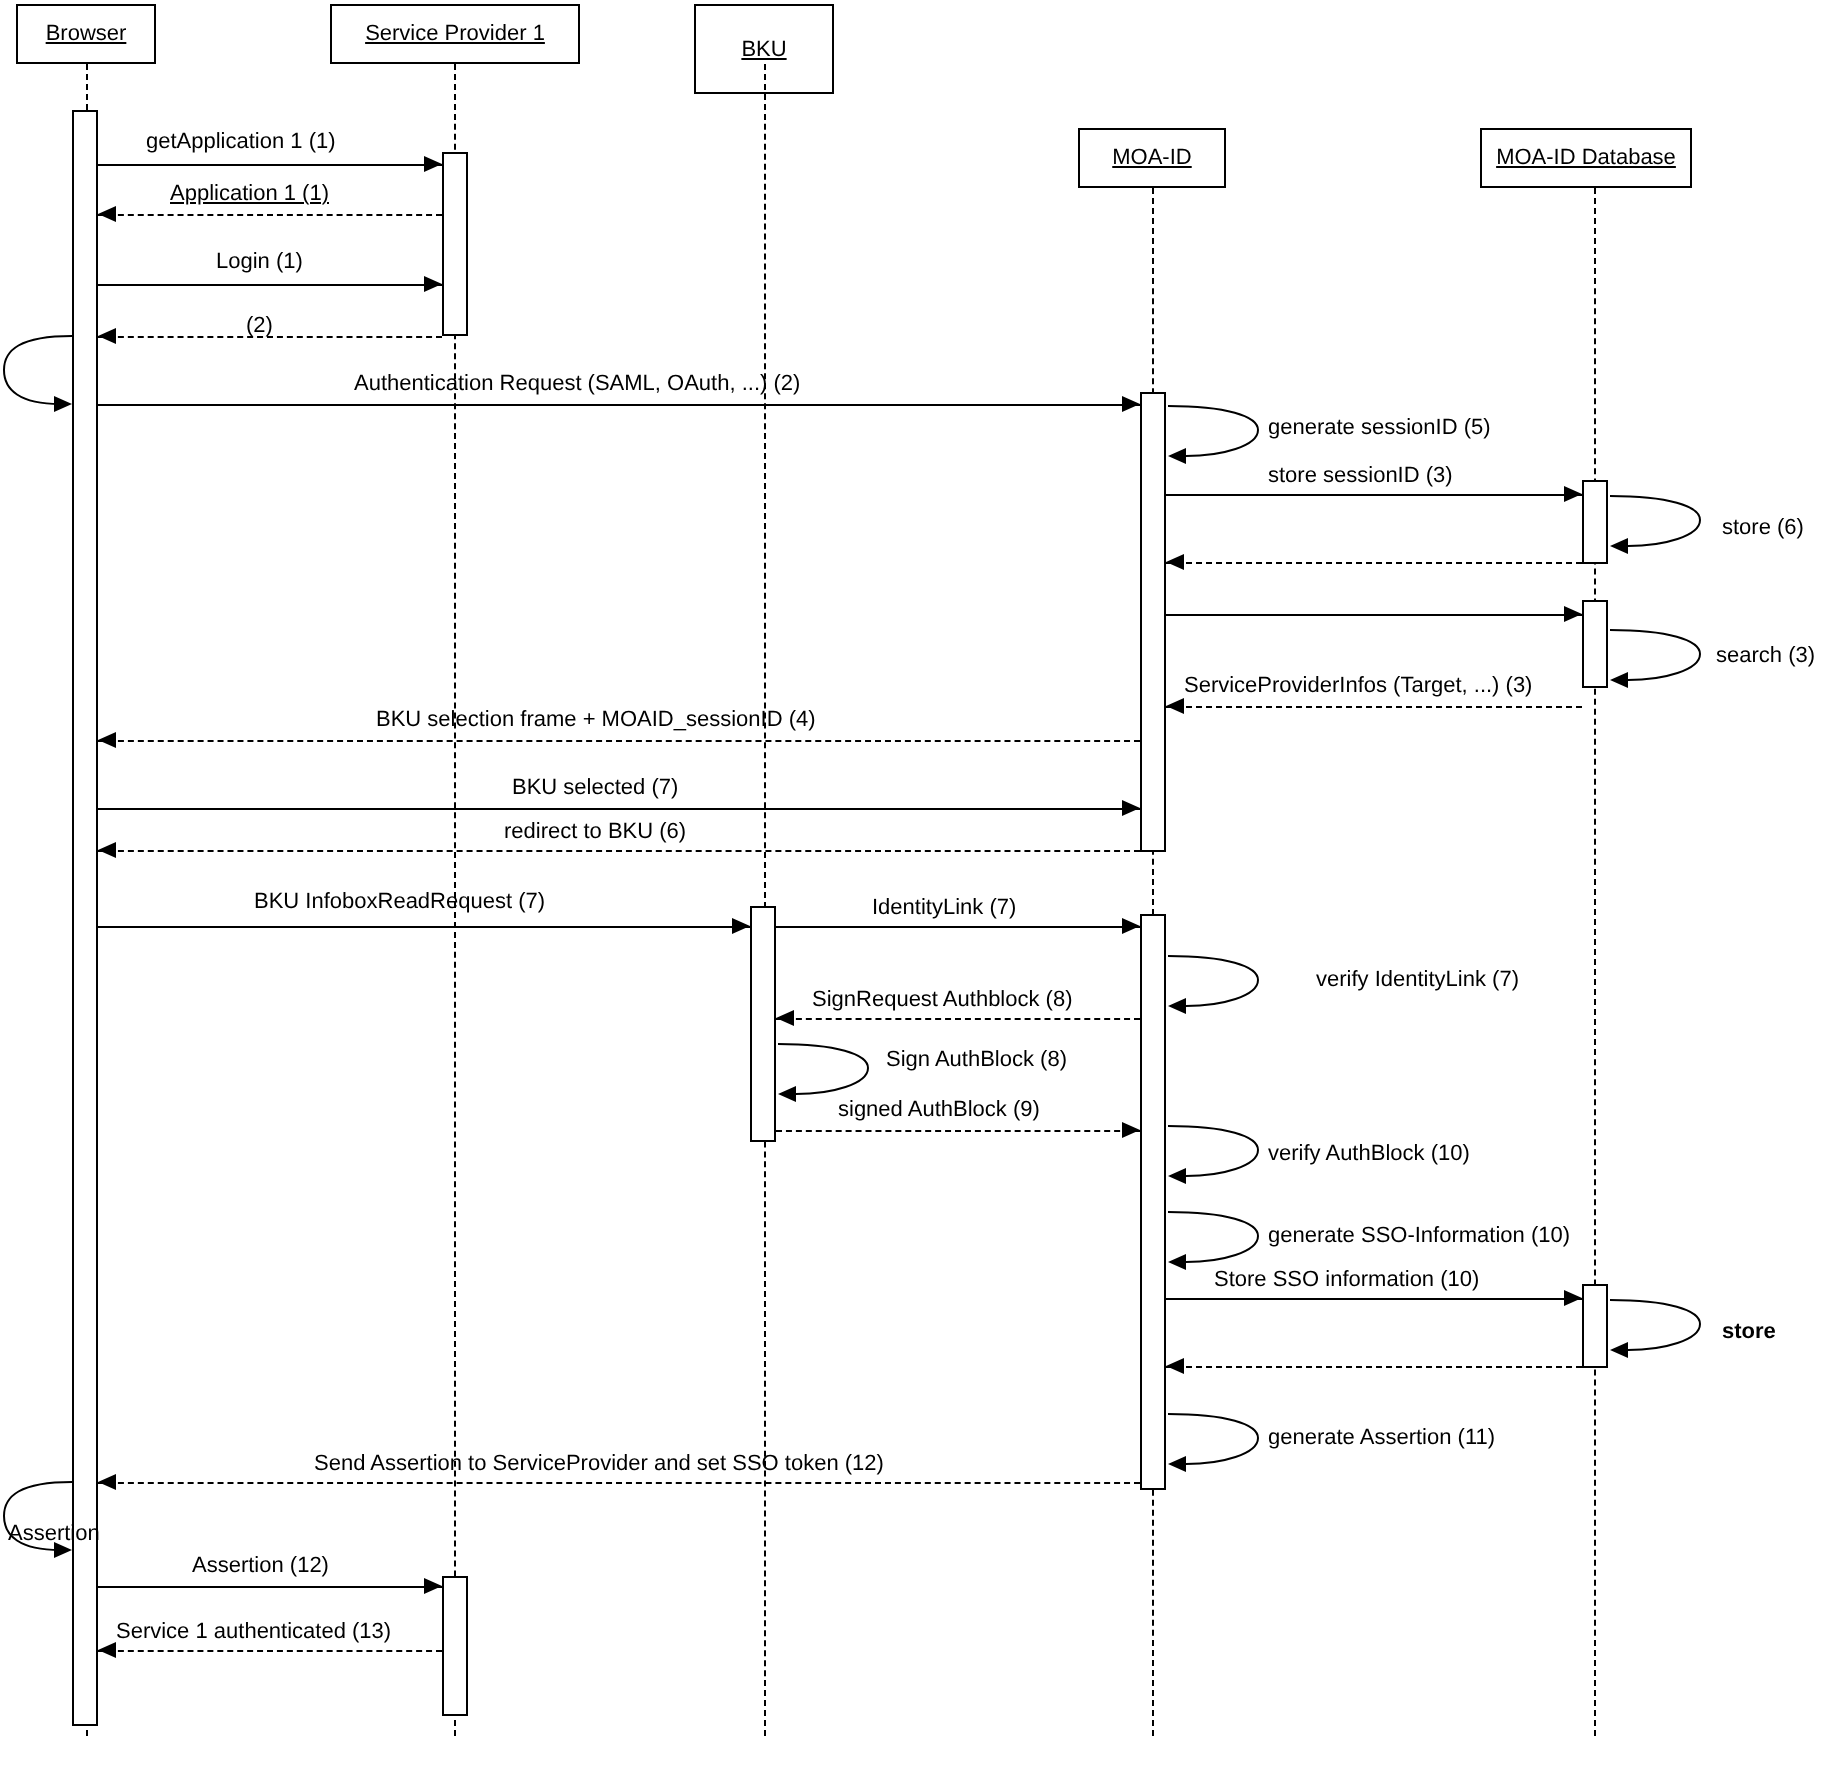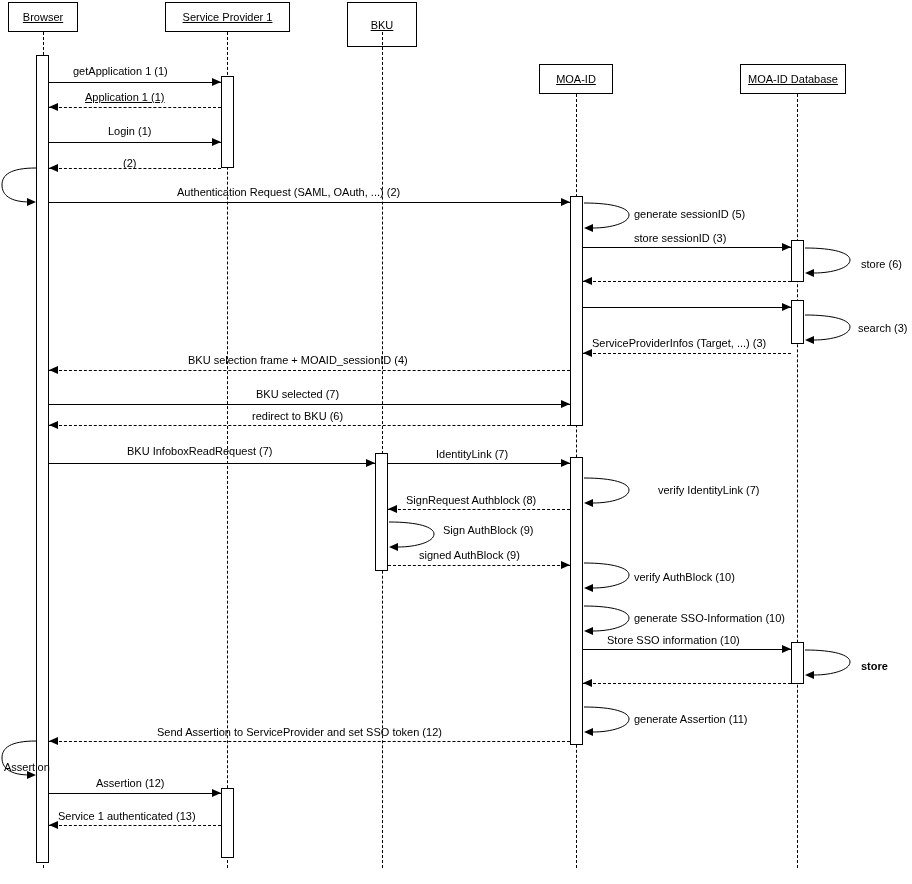--- a/index.html
+++ b/index.html
@@ -214,21 +214,21 @@
   <div class="msg-line dashed" style="left:388px; top:509px; width:182px;"></div>
   <div class="arrow left" style="left:388px; top:505px;"></div>
   <div class="msg-label" style="left:406px; top:494px;">SignRequest Authblock (8)</div>
 
   <div class="self-loop" style="left:388px; top:519px;">
     <svg width="52" height="36" viewBox="0 0 52 36">
       <path d="M 1 3 C 30 3, 46 8, 46 15 C 46 23, 28 28, 10 28" fill="none" stroke="#000000" stroke-width="1"></path>
       <polygon points="1,28 10,24 10,32" fill="#000000"></polygon>
     </svg>
   </div>
-  <div class="msg-label" style="left:443px; top:524px;">Sign AuthBlock (9)</div>
+  <div class="msg-label" style="left:443px; top:524px;">Sign AuthBlock (8)</div>
 
   <div class="msg-line dashed" style="left:388px; top:565px; width:182px;"></div>
   <div class="arrow right" style="left:561px; top:561px;"></div>
   <div class="msg-label" style="left:419px; top:549px;">signed AuthBlock (9)</div>
 
   <div class="self-loop" style="left:583px; top:560px;">
     <svg width="52" height="36" viewBox="0 0 52 36">
       <path d="M 1 3 C 30 3, 46 8, 46 15 C 46 23, 28 28, 10 28" fill="none" stroke="#000000" stroke-width="1"></path>
       <polygon points="1,28 10,24 10,32" fill="#000000"></polygon>
     </svg>

